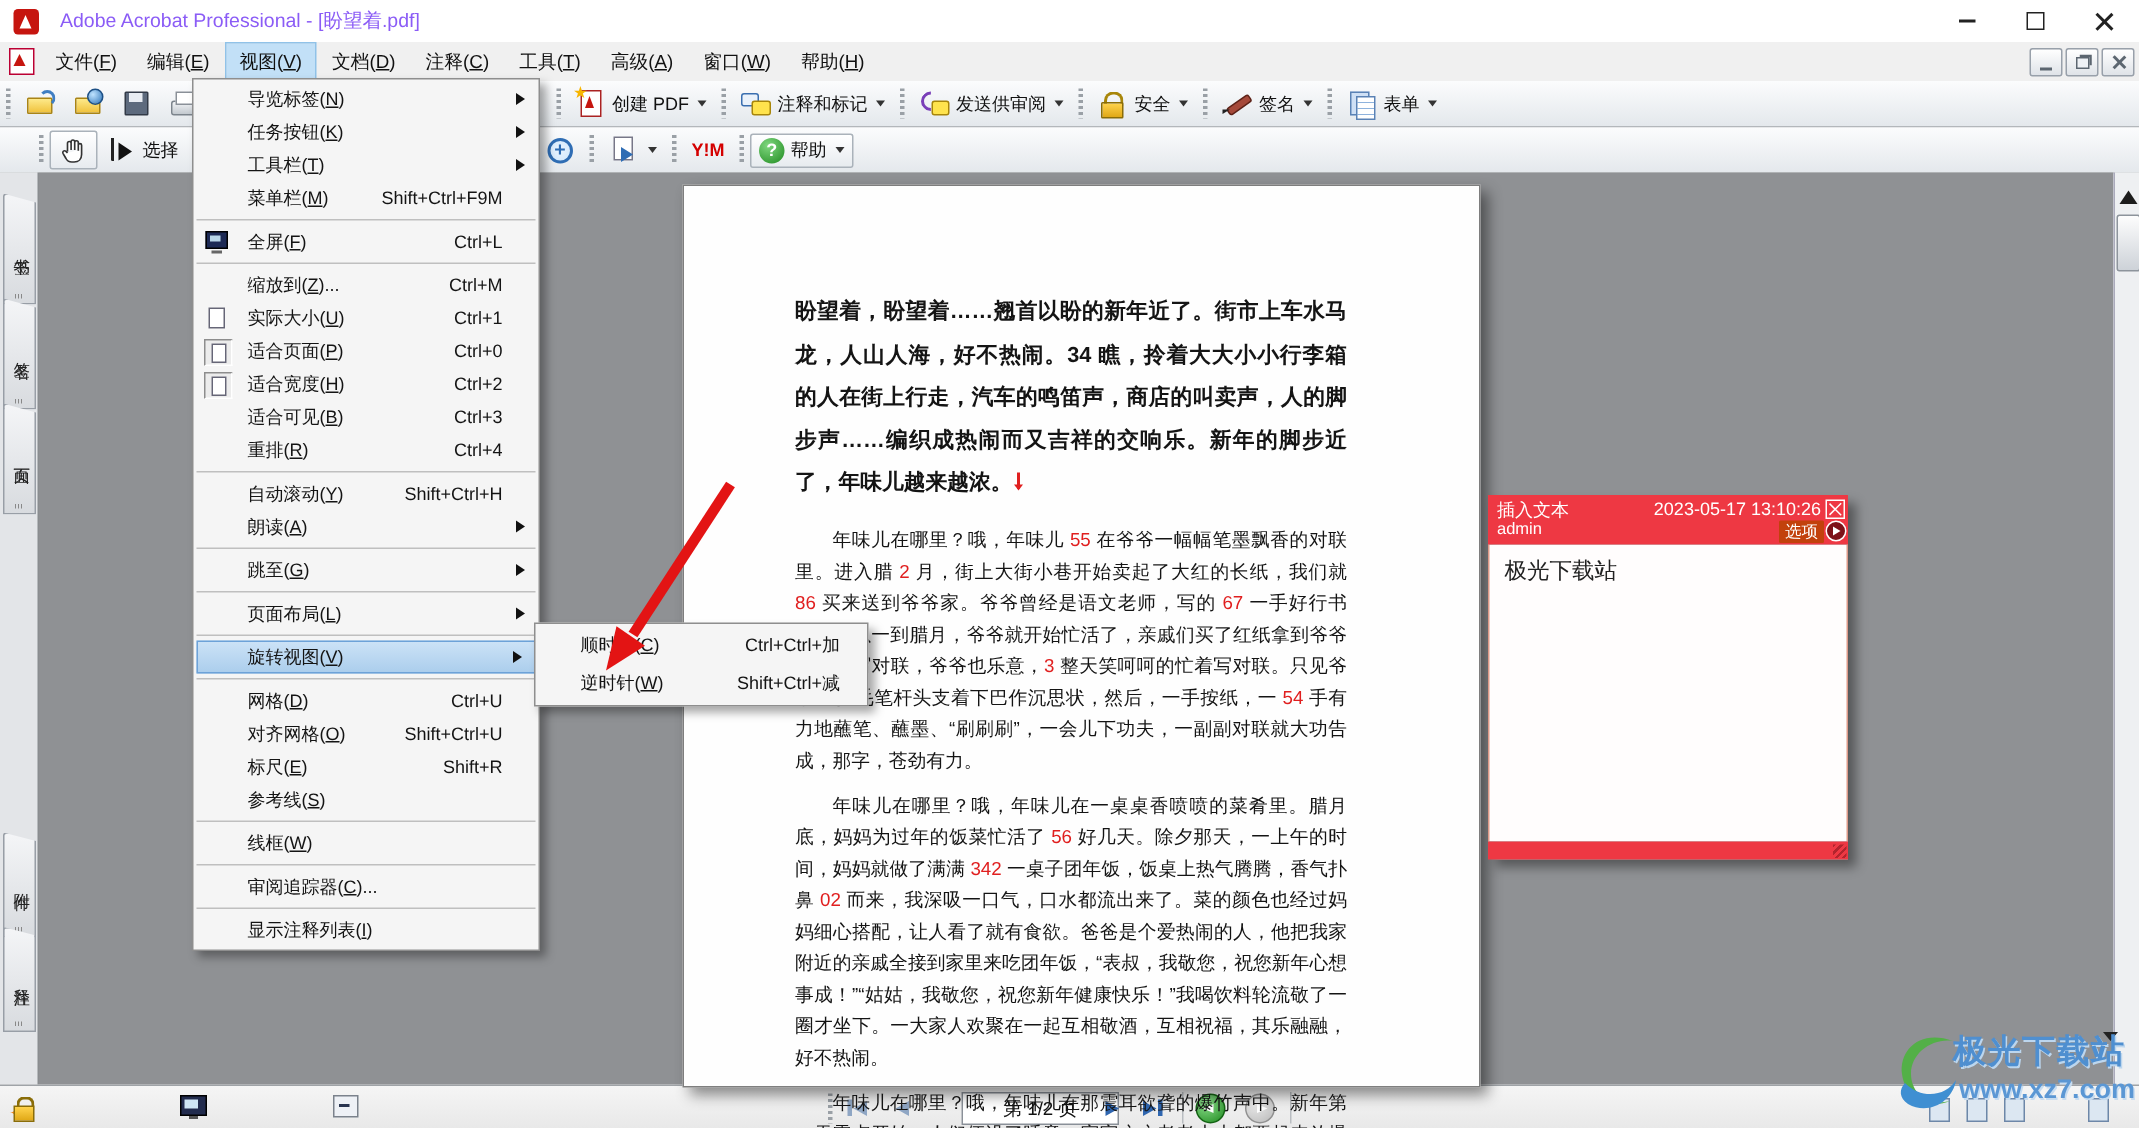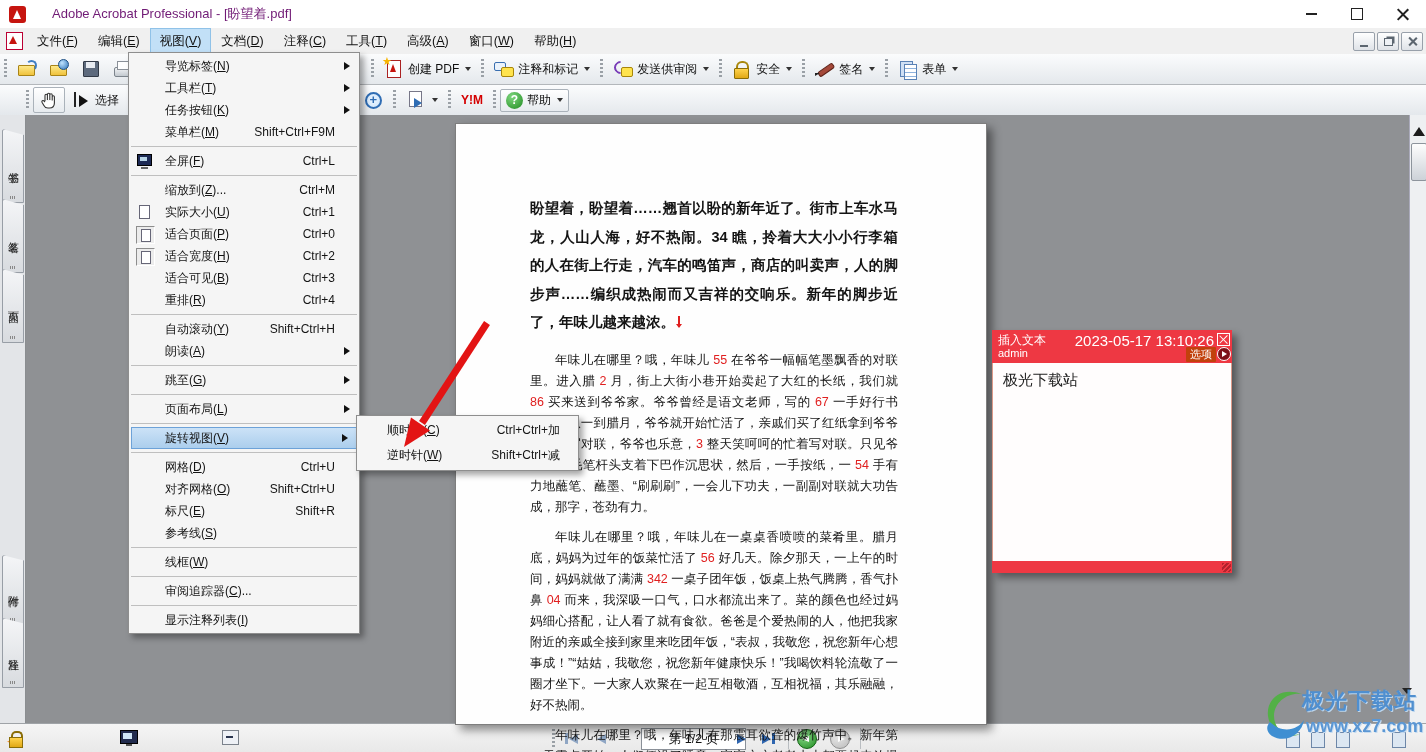--- a/index.html
+++ b/index.html
@@ -7,21 +7,21 @@
     font-family:"Liberation Sans","DejaVu Sans",sans-serif;background:#f0f0f0;
     -webkit-font-smoothing:antialiased;}
   u{text-decoration:underline;}
 
   
   .titlebar{position:absolute;left:0;top:0;width:1426px;height:28px;background:#ffffff;
     border-bottom:1px solid #d8d8d8;display:flex;align-items:center;}
   .app-icon{width:17px;height:17px;margin-left:9px;background:#c6150f;border-radius:3px;position:relative;}
   .app-icon::before{content:"";position:absolute;left:4px;top:4px;width:0;height:0;
     border-left:4.5px solid transparent;border-right:4.5px solid transparent;border-bottom:9px solid #fff;}
-  .title-text{margin-left:26px;font-size:13px;color:#701a75;text-align:right;}
+  .title-text{margin-left:14px;font-size:13px;color:#8b5cf6;text-align:right;}
   .win-controls{position:absolute;right:0;top:0;height:28px;display:flex;}
   .wbtn{width:46px;height:28px;display:flex;align-items:center;justify-content:center;}
   .g-min{width:11px;height:1.5px;background:#222;}
   .g-max{width:10px;height:10px;border:1.5px solid #222;}
   .g-close{position:relative;width:12px;height:12px;}
   .g-close::before,.g-close::after{content:"";position:absolute;left:5px;top:-1px;width:1.8px;height:15px;background:#222;}
   .g-close::before{transform:rotate(45deg);} .g-close::after{transform:rotate(-45deg);}
 
   
   .menubar{position:absolute;left:0;top:28px;width:1426px;height:26px;background:#f0f0f0;
@@ -131,21 +131,21 @@
   .pgtxt .red{color:#e01f1f;}
   .ins-caret{display:inline-block;width:8px;height:11px;position:relative;}
   .ins-caret::before{content:"";position:absolute;left:3px;top:0;width:1.8px;height:11px;background:#e01f1f;}
   .ins-caret::after{content:"";position:absolute;left:0.5px;bottom:-1px;width:0;height:0;
     border-left:3.5px solid transparent;border-right:3.5px solid transparent;border-top:4px solid #e01f1f;}
 
   
   .note{position:absolute;left:992px;top:330px;width:240px;z-index:20;box-shadow:5px 5px 7px rgba(0,0,0,.4);}
   .note-head{background:#ee3843;height:33px;position:relative;color:#fff;}
   .note-title{position:absolute;left:6px;top:2px;font-size:12px;}
-  .note-time{position:absolute;right:18px;top:2px;font-size:15px;}
+  .note-time{position:absolute;right:18px;top:2px;font-size:12px;}
   .note-close{position:absolute;right:2px;top:3px;width:11px;height:11px;border:1px solid #fff;
     display:flex;align-items:center;justify-content:center;}
   .note-close::before{content:"";position:absolute;width:1.4px;height:11px;background:#fff;transform:rotate(45deg);}
   .note-close::after{content:"";position:absolute;width:1.4px;height:11px;background:#fff;transform:rotate(-45deg);}
   .note-author{position:absolute;left:6px;top:17px;font-size:11px;}
   .note-opts{position:absolute;right:16px;top:17px;font-size:11px;background:#c2410c;color:#fff;
     padding:0 4px;border-radius:1px;}
   .note-opts-btn{position:absolute;right:1px;top:17px;width:12px;height:12px;border-radius:50%;
     background:#7e1118;border:1px solid #fff;}
   .note-opts-btn::before{content:"";position:absolute;left:4px;top:3px;width:0;height:0;
@@ -379,21 +379,21 @@
       <div class="side-tab" style="top: 154px; height: 56px;">页面</div>
       <div class="side-tab" style="top: 440px; height: 52px;">附件</div>
       <div class="side-tab" style="top: 503px; height: 52px;">注释</div>
     </div>
 
   <div class="docpane"></div>
   <div class="page">
     <div class="pgtxt" id="page-content">
         <p class="pbold"><span>盼望着，盼望着……翘首以盼的新年近了。街市上车水马龙，人山人海，好不热闹。34 瞧，拎着大大小小行李箱的人在街上行走，汽车的鸣笛声，商店的叫卖声，人的脚步声……编织成热闹而又吉祥的交响乐。新年的脚步近了，年味儿越来越浓。</span><span class="ins-caret"></span></p>
         <p class="pbody"><span>年味儿在哪里？哦，年味儿 </span><span class="red">55</span><span> 在爷爷一幅幅笔墨飘香的对联里。进入腊 </span><span class="red">2</span><span> 月，街上大街小巷开始卖起了大红的长纸，我们就 </span><span class="red">86</span><span> 买来送到爷爷家。爷爷曾经是语文老师，写的 </span><span class="red">67</span><span> 一手好行书字，所以一到腊月，爷爷就开始忙活了，亲戚们买了红纸拿到爷爷家请他写对联，爷爷也乐意，</span><span class="red">3</span><span> 整天笑呵呵的忙着写对联。只见爷爷 </span><span class="red">9</span><span> 把毛笔杆头支着下巴作沉思状，然后，一手按纸，一 </span><span class="red">54</span><span> 手有力地蘸笔、蘸墨、“刷刷刷”，一会儿下功夫，一副副对联就大功告成，那字，苍劲有力。</span></p>
-        <p class="pbody"><span>年味儿在哪里？哦，年味儿在一桌桌香喷喷的菜肴里。腊月底，妈妈为过年的饭菜忙活了 </span><span class="red">56</span><span> 好几天。除夕那天，一上午的时间，妈妈就做了满满 </span><span class="red">342</span><span> 一桌子团年饭，饭桌上热气腾腾，香气扑鼻 </span><span class="red">04</span><span> 而来，我深吸一口气，口水都流出来了。菜的颜色也经过妈妈细心搭配，让人看了就有食欲。爸爸是个爱热闹的人，他把我家附近的亲戚全接到家里来吃团年饭，“表叔，我敬您，祝您新年心想事成！”“姑姑，我敬您，祝您新年健康快乐！”我喝饮料轮流敬了一圈才坐下。一大家人欢聚在一起互相敬酒，互相祝福，其乐融融，好不热闹。</span></p>
+        <p class="pbody"><span>年味儿在哪里？哦，年味儿在一桌桌香喷喷的菜肴里。腊月底，妈妈为过年的饭菜忙活了 </span><span class="red">56</span><span> 好几天。除夕那天，一上午的时间，妈妈就做了满满 </span><span class="red">342</span><span> 一桌子团年饭，饭桌上热气腾腾，香气扑鼻 </span><span class="red">02</span><span> 而来，我深吸一口气，口水都流出来了。菜的颜色也经过妈妈细心搭配，让人看了就有食欲。爸爸是个爱热闹的人，他把我家附近的亲戚全接到家里来吃团年饭，“表叔，我敬您，祝您新年心想事成！”“姑姑，我敬您，祝您新年健康快乐！”我喝饮料轮流敬了一圈才坐下。一大家人欢聚在一起互相敬酒，互相祝福，其乐融融，好不热闹。</span></p>
         <p class="pbody"><span>年味儿在哪里？哦，年味儿在那震耳欲聋的爆竹声中。新年第一天零点开始，人们便没了睡意，家家户户老老小小都要起来放爆竹，我们那里叫“出天星”。大小单个的爆竹串成串儿，卷成圈，放之前要找一个长梯，拆开成圈的爆竹挂在长梯上，拿起火把点燃导火线，“噼里啪啦”响彻云霄，“出天星”这一挂鞭主</span></p>
       </div>
   </div>
 
   <div class="note">
     <div class="note-head">
       <span class="note-title">插入文本</span>
       <span class="note-time">2023-05-17 13:10:26</span>
       <span class="note-close"></span>
       <span class="note-author">admin</span>
@@ -440,25 +440,25 @@
     <div class="layout-ico" style="left:1336px;"></div>
     <div class="layout-ico" style="left:1392px;"></div>
   </div>
 
   <div class="menupanel" id="viewmenu">
       <div class="vm-item">
         <span class="vm-label">导览标签(<u>N</u>)</span>
         <span class="vm-arrow"></span>
       </div>
       <div class="vm-item">
+        <span class="vm-label">任务按钮(<u>K</u>)</span>
+        <span class="vm-arrow"></span>
+      </div>
+      <div class="vm-item">
         <span class="vm-label">工具栏(<u>T</u>)</span>
-        <span class="vm-arrow"></span>
-      </div>
-      <div class="vm-item">
-        <span class="vm-label">任务按钮(<u>K</u>)</span>
         <span class="vm-arrow"></span>
       </div>
       <div class="vm-item">
         <span class="vm-label">菜单栏(<u>M</u>)</span>
         <span class="vm-short">Shift+Ctrl+F9M</span>
       </div>
       <div class="vm-sep"></div>
       <div class="vm-item">
         <span class="vm-ico fullscreen-icon">
           <span class="stand"></span>

